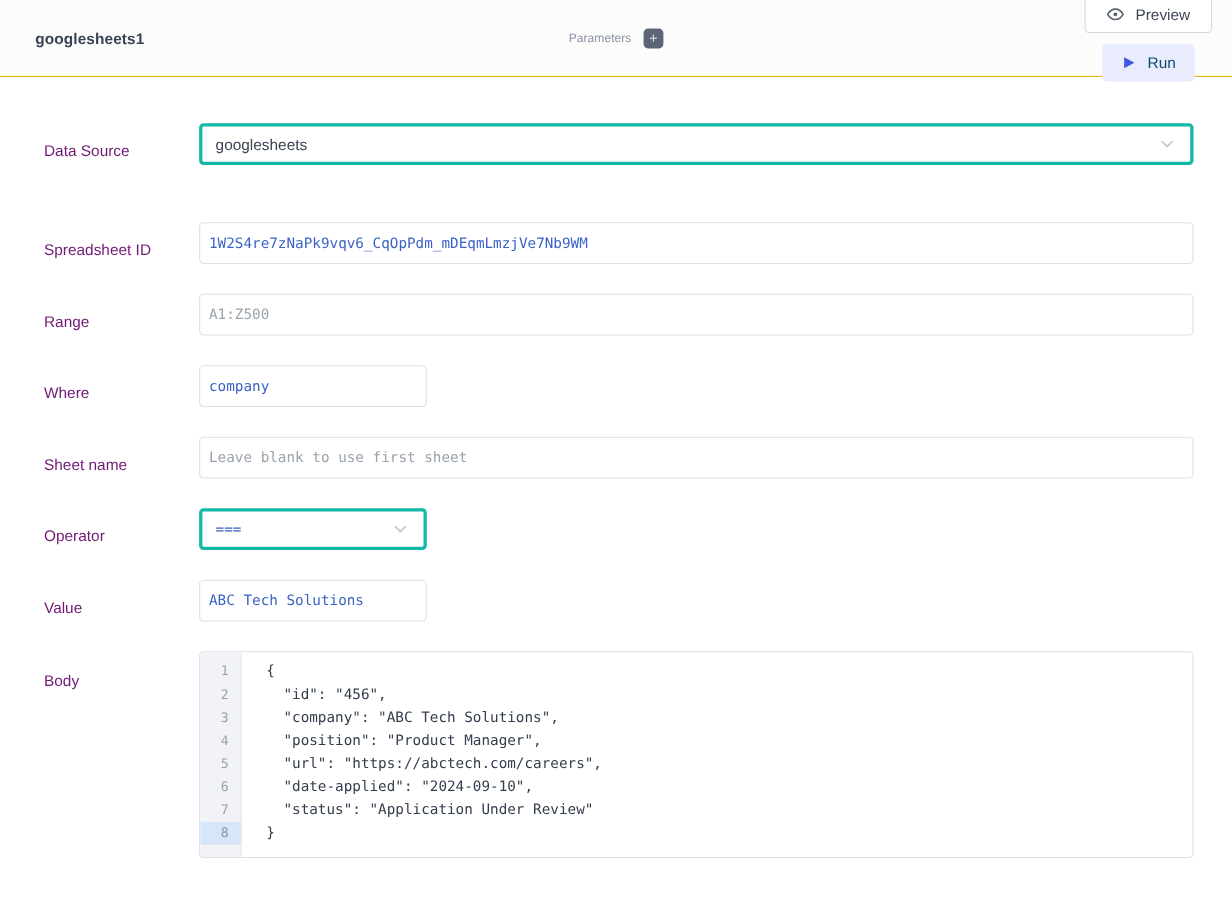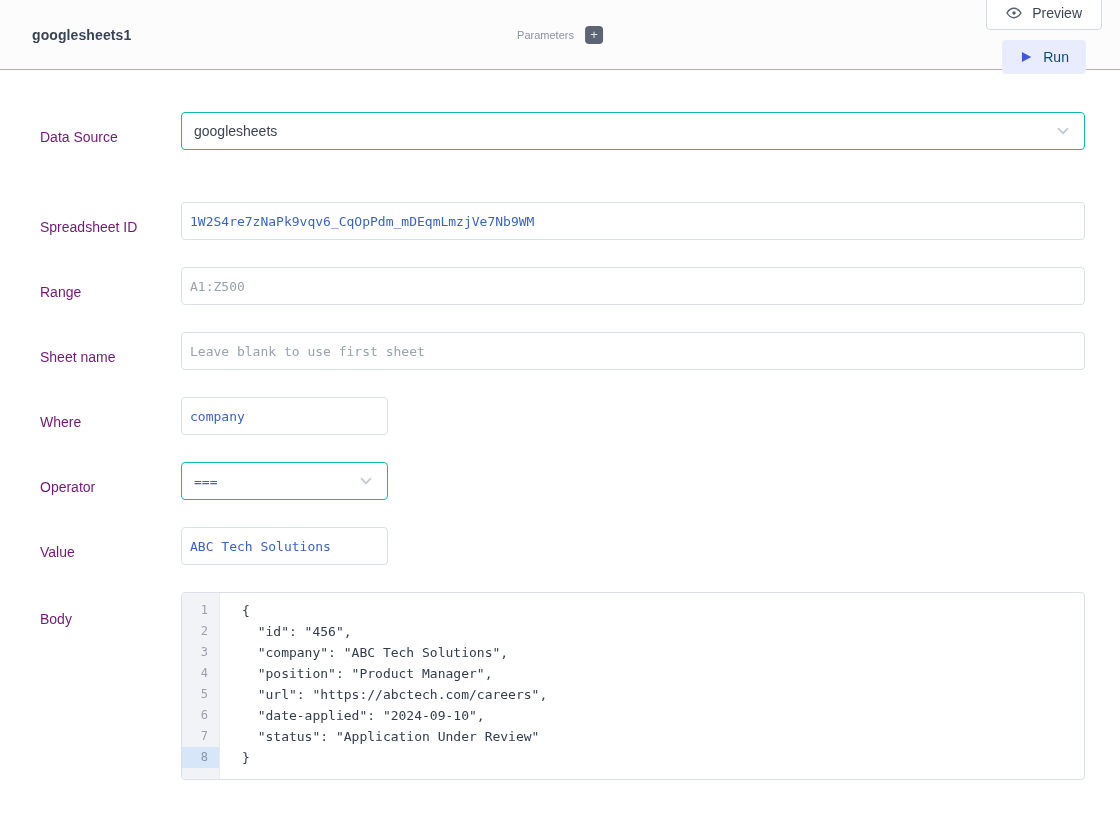--- a/index.html
+++ b/index.html
@@ -25,21 +25,21 @@
     color:#0c4a6e; cursor:pointer; font-family:inherit; }
 
   
   .content { padding:42px 35px 0 40px; }
   .row { display:grid; grid-template-columns:141px 1fr; align-items:center; margin-bottom:27px; }
   .row.first { margin-bottom:52px; }
   .row.top { align-items:start; margin-bottom:0; }
   .row.top .field-label { padding-top:7px; }
   .field-label { font-size:14px; color:#701a75;margin-top:12px; }
 
-  .select-box { height:38px; background:#fff; border:1px solid #14b8a6; border-radius:4px;
+  .select-box { height:38px; background:#fff; border:3px solid #14b8a6; border-radius:4px;
     display:flex; align-items:center; justify-content:space-between; padding:0 12px;
     cursor:pointer; }
   .select-box .sel-val { font-size:14px; color:#3c4452; }
   .select-box.mono .sel-val { font-family:"DejaVu Sans Mono", monospace; font-size:13px;
     color:#3b63c5; }
   .chev { flex:0 0 auto; }
 
   .text-input { width:100%; height:38px; background:#fff; border:1px solid #dbe0e8;
     border-radius:4px; padding:0 8px; font-family:"DejaVu Sans Mono", monospace;
     font-size:13px; color:#3b63c5; outline:none; }
@@ -110,27 +110,27 @@
     <div class="field-label">Spreadsheet ID</div>
     <input class="text-input" type="text" value="1W2S4re7zNaPk9vqv6_CqOpPdm_mDEqmLmzjVe7Nb9WM" style="">
   </div>
 
   <div class="row">
     <div class="field-label">Range</div>
     <input class="text-input" type="text" placeholder="A1:Z500" style="">
   </div>
 
   <div class="row">
-    <div class="field-label">Sheet name</div>
-    <input class="text-input" type="text" placeholder="Leave blank to use first sheet" style="">
+    <div class="field-label">Where</div>
+    <div><input class="text-input narrow" type="text" value="company" style=""></div>
   </div>
 
   <div class="row">
-    <div class="field-label">Where</div>
-    <div><input class="text-input narrow" type="text" value="company" style=""></div>
+    <div class="field-label">Sheet name</div>
+    <input class="text-input" type="text" placeholder="Leave blank to use first sheet" style="">
   </div>
 
   <div class="row">
     <div class="field-label">Operator</div>
     <div>
       <div class="select-box mono narrow">
         <span class="sel-val">===</span>
         <span class="chev" style="display:flex;">
           <svg width="18" height="18" viewBox="0 0 24 24" fill="none" stroke="#c6ccd5" stroke-width="2.4" stroke-linecap="round" stroke-linejoin="round">
               <polyline points="6 9 12 15 18 9"></polyline>

